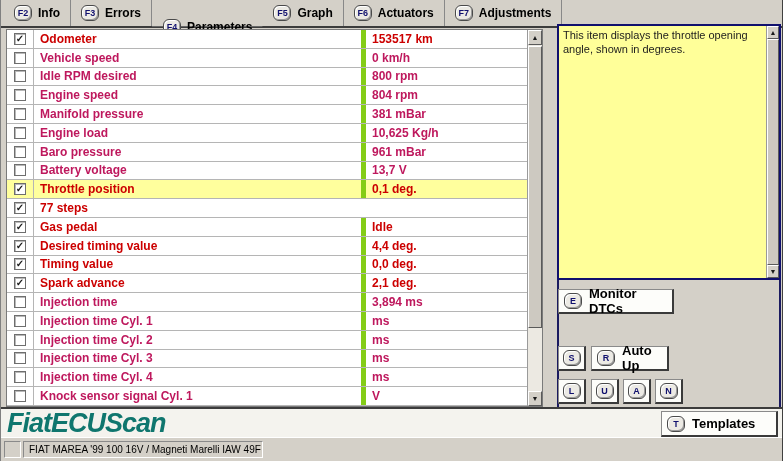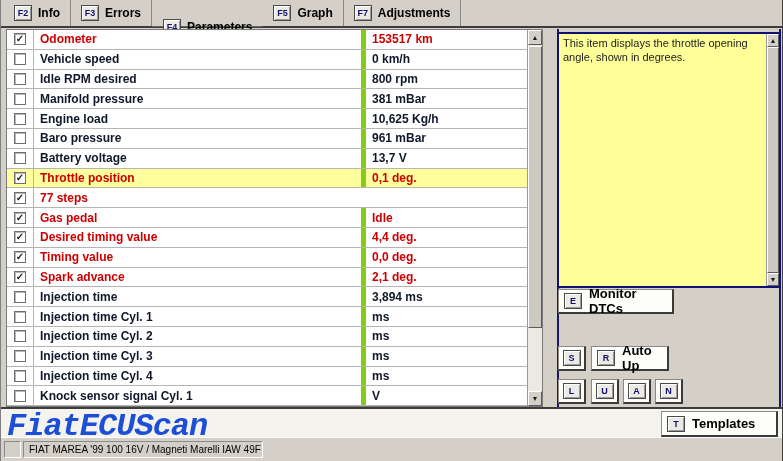--- a/index.html
+++ b/index.html
@@ -11,28 +11,28 @@
   
   .tabbar { position:absolute; left:0; top:0; width:100%; height:28px; background:#d4d0c8;
             border-bottom:2px solid #3c3c3c; display:flex; align-items:stretch; padding-left:3px; }
   .tab { display:flex; align-items:center; gap:6px; padding:0 10px; font-size:12px; font-weight:bold;
          color:#000; border-right:1px solid #888; cursor:default; }
   .tab.active { background:#f6f5ef; border-left:1px solid #666; border-top:1px solid #666;
                 border-right:1px solid #333;margin-top:26px; }
 
   .key { display:inline-flex; align-items:center; justify-content:center; width:18px; height:16px;
          font-size:9px; font-weight:bold; color:#10106e; background:#eceae4; border:1px solid #4a4a4a;
-         border-radius:0; box-shadow: inset 1px 1px 0 #ffffff, inset -1px -1px 0 #9a9a9a; flex:0 0 auto; }
+         border-radius:6px; box-shadow: inset 1px 1px 0 #ffffff, inset -1px -1px 0 #9a9a9a; flex:0 0 auto; }
 
   
   .param-table { position:absolute; left:5px; top:29px; width:537px; height:378px; background:#fff;
                  border:1px solid #7a7a7a; }
   .rows { position:absolute; left:0; top:0; right:15px; bottom:0; display:flex; flex-direction:column; }
   .prow { flex:1 1 0; display:flex; align-items:center; border-bottom:1px solid #b5b5b5;
-          font-size:12px; font-weight:bold; color:#0f172a; background:#fff; cursor:default; }
+          font-size:12px; font-weight:bold; color:#be185d; background:#fff; cursor:default; }
   .prow.selected { background:#ffff9d; }
   .prow.checkedrow { color:#cc0000; }
   .cell-check { width:27px; align-self:stretch; display:flex; align-items:center; justify-content:center;
                 border-right:1px solid #b5b5b5; }
   .cell-name { width:332px; align-self:stretch; display:flex; align-items:center; padding-left:6px;
                border-right:5px solid #84cc16; overflow:hidden; white-space:nowrap; }
   .cell-value { flex:1; padding-left:6px; overflow:hidden; white-space:nowrap; }
   .cbx { width:12px; height:12px; background:#fff; border:1px solid #6e6e6e;
          box-shadow: inset 1px 1px 0 #b8b8b8; display:flex; align-items:center; justify-content:center;
          font-size:10px; line-height:10px; color:#1a1a1a; }
@@ -43,39 +43,39 @@
   .sb-btn { position:absolute; left:0; width:14px; height:15px; background:#d4d0c8;
             border:1px solid; border-color:#fff #5a5a5a #5a5a5a #fff; display:flex; align-items:center;
             justify-content:center; font-size:7px; color:#1a1a1a; }
   .sb-up { top:0; } .sb-down { bottom:0; }
   .sb-thumb { position:absolute; left:0; width:14px; background:#cdc9c1;
               border:1px solid; border-color:#fff #5a5a5a #5a5a5a #fff; }
 
   
   .frame-line-left  { position:absolute; left:556px; top:29px; width:2px; height:383px; background:#1a1a60; }
   .frame-line-right { position:absolute; left:778px; top:29px; width:2px; height:383px; background:#1a1a60; }
-  .info-box { position:absolute; left:556px; top:32px; width:224px; height:256px; background:#ffff99;
+  .info-box { position:absolute; left:556px; top:24px; width:224px; height:256px; background:#ffff99;
               border:2px solid #10106e; font-size:11px; line-height:1.3; color:#1c1c1c; padding:2px 4px; }
   .info-text { display:block; padding-right:14px; }
   .info-scroll { position:absolute; top:0; right:0; bottom:0; width:13px; background:#ece9e2;
                  border-left:1px solid #9a9a9a; }
   .info-scroll .sb-btn { width:12px; height:13px; }
   .info-scroll .sb-thumb { width:12px; top:13px; bottom:13px; }
 
   .vbtn { position:absolute; height:25px; background:#fdfdfa; border:1px solid #8a8a8a;
           border-right:2px solid #3a3a3a; border-bottom:2px solid #3a3a3a;
           display:flex; align-items:center; gap:7px; padding:0 5px; font-size:13px; font-weight:bold;
           color:#000; cursor:default; }
   .vbtn.square { justify-content:center; padding:0; }
 
   
   .logo-bar { position:absolute; left:0; top:407px; width:100%; height:30px; background:#f4f3ee;
               border-top:2px solid #3c3c3c; }
-  .logo { position:absolute; left:6px; top:408px; font-size:32px; font-weight:bold; font-style:italic;
-          color:#1d4ed8; letter-spacing:-1px;font-family:Liberation Mono, monospace; }
+  .logo { position:absolute; left:6px; top:408px; font-size:27px; font-weight:bold; font-style:italic;
+          color:#0f766e; letter-spacing:-1px; }
   .templates-btn { top:411px; left:660px; width:117px; height:26px; }
 
   .status-bar { position:absolute; left:0; top:437px; width:100%; height:24px; background:#d4d0c8;
                 border-top:1px solid #ffffff; }
   .status-grip { position:absolute; left:3px; top:3px; width:17px; height:17px;
                  border:1px solid; border-color:#8a8a8a #fff #fff #8a8a8a; }
   .status-field { position:absolute; left:22px; top:3px; width:240px; height:17px;
                   border:1px solid; border-color:#8a8a8a #fff #fff #8a8a8a;
                   font-size:10px; color:#000; padding:2px 5px; white-space:nowrap; overflow:hidden; }
 </style>
@@ -95,20 +95,24 @@
       </div>
       <div class="tab active">
         <span class="key">F4</span>
         <span>Parameters</span>
       </div>
       <div class="tab">
         <span class="key">F5</span>
         <span>Graph</span>
       </div>
       <div class="tab">
+        <span class="key">F6</span>
+        <span>Actuators</span>
+      </div>
+      <div class="tab">
         <span class="key">F7</span>
         <span>Adjustments</span>
       </div>
     </div>
 
   <div class="param-table">
     <div class="rows" id="rows">
         <div class="prow checkedrow">
           <div class="cell-check">
             <span class="cbx">✓</span>
@@ -122,20 +126,27 @@
           </div>
           <div class="cell-name">Vehicle speed</div>
           <div class="cell-value">0 km/h</div>
         </div>
         <div class="prow">
           <div class="cell-check">
             <span class="cbx"></span>
           </div>
           <div class="cell-name">Idle RPM desired</div>
           <div class="cell-value">800 rpm</div>
+        </div>
+        <div class="prow">
+          <div class="cell-check">
+            <span class="cbx"></span>
+          </div>
+          <div class="cell-name">Engine speed</div>
+          <div class="cell-value">804 rpm</div>
         </div>
         <div class="prow">
           <div class="cell-check">
             <span class="cbx"></span>
           </div>
           <div class="cell-name">Manifold pressure</div>
           <div class="cell-value">381 mBar</div>
         </div>
         <div class="prow">
           <div class="cell-check">

